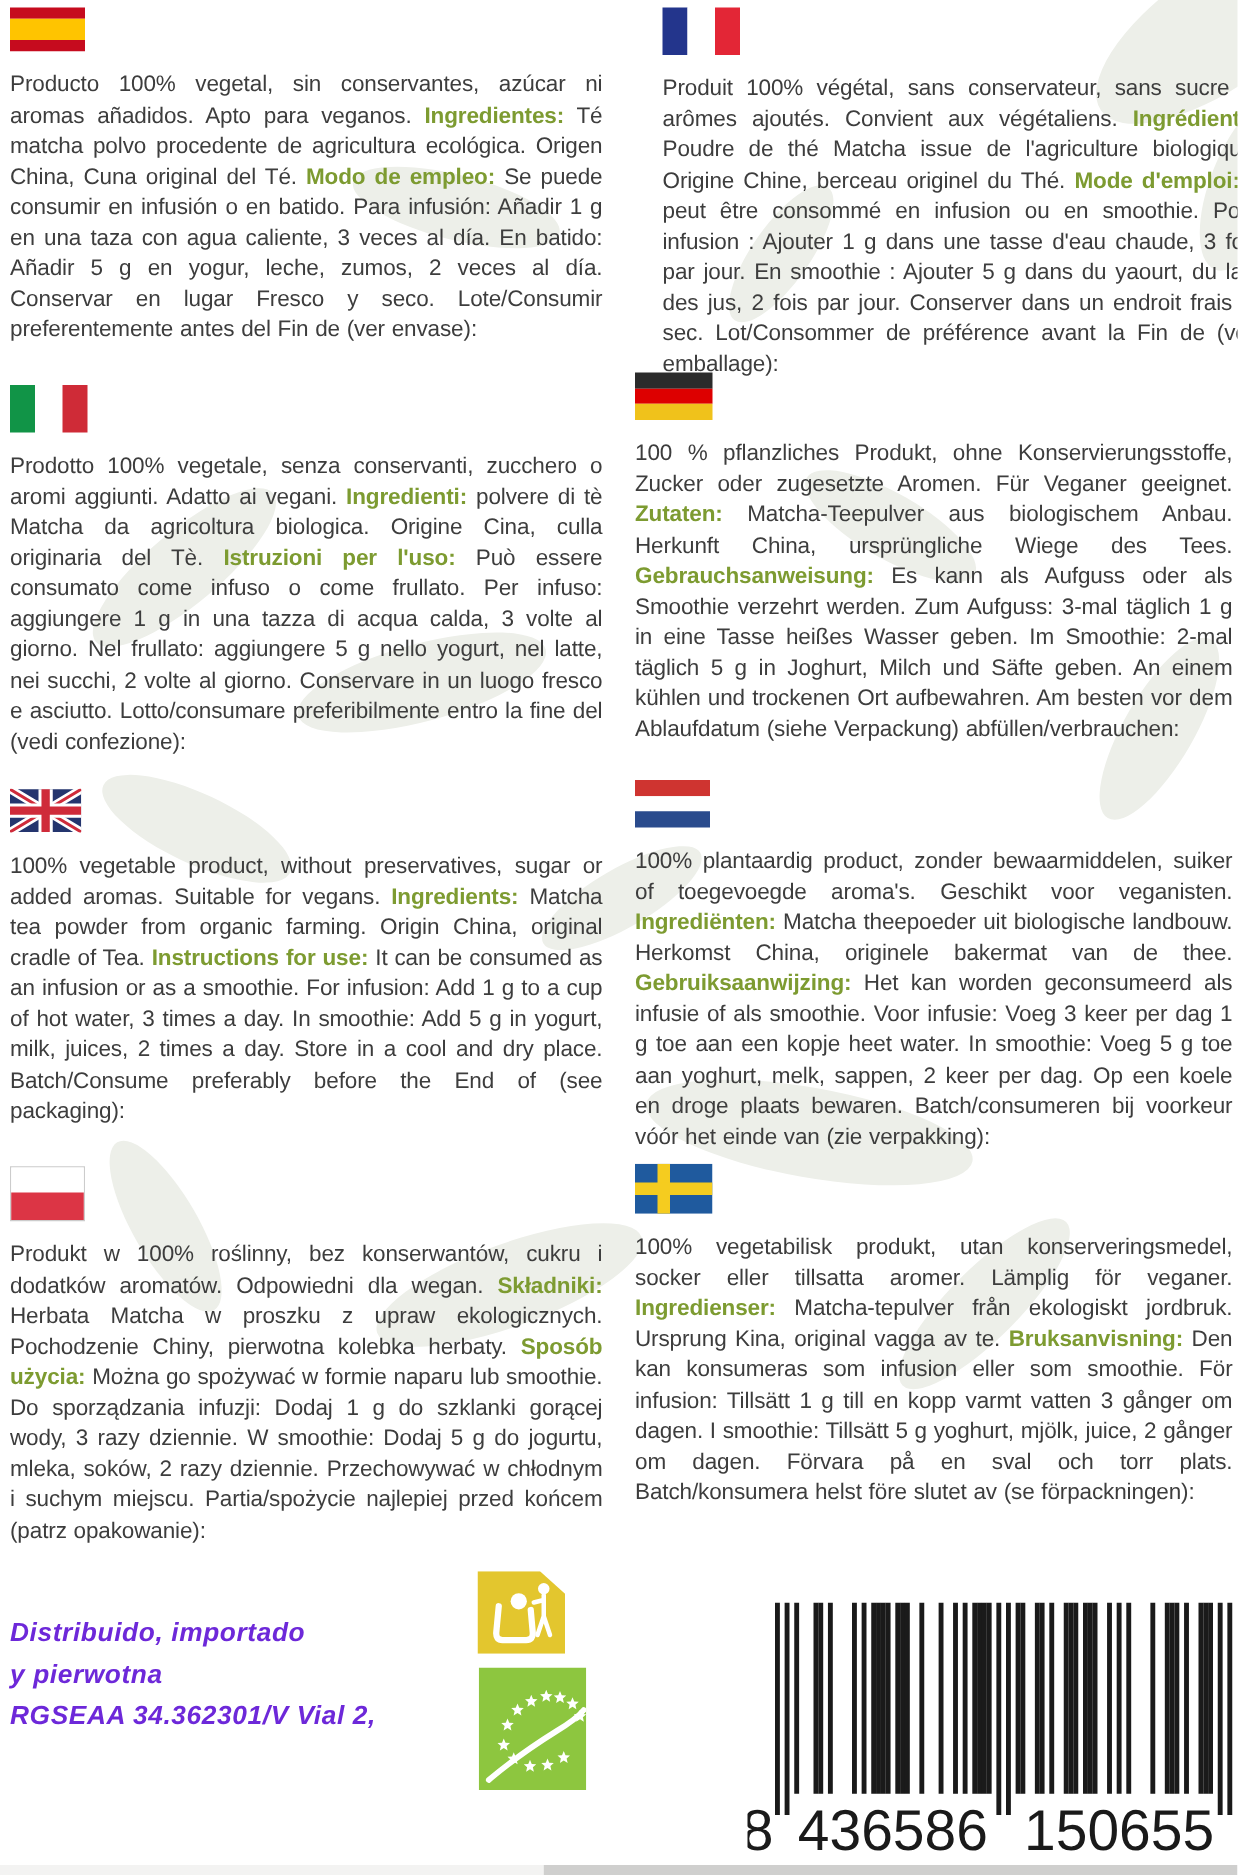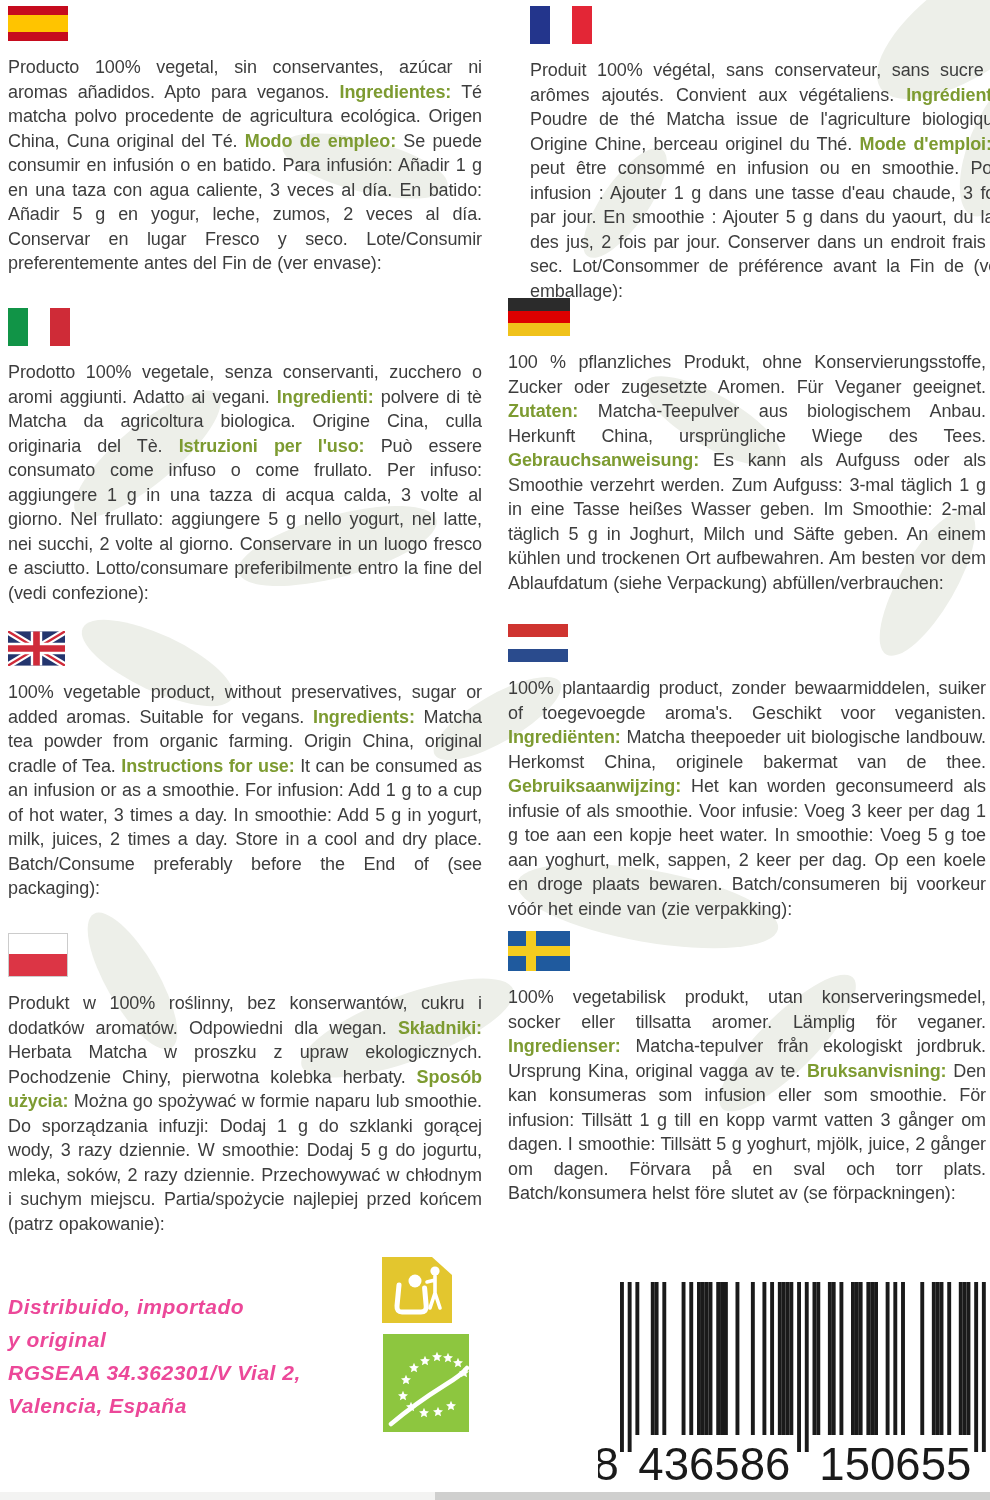--- a/index.html
+++ b/index.html
@@ -9,21 +9,21 @@
   .wm{position:absolute;border-radius:50%;}
   #sections{position:absolute;inset:0;z-index:1;}
   .lang-section{position:absolute;}
   .flag{display:block;box-sizing:border-box;}
   .flag-rows{display:flex;flex-direction:column;width:100%;height:100%;}
   .flag-cols{display:flex;flex-direction:row;width:100%;height:100%;}
   .flag-band{flex-grow:1;}
   .sec-par{margin-top:14px;text-align:justify;font-size:18px;line-height:24.5px;color:#3d3d3d;letter-spacing:-0.1px;word-spacing:0.5px;}
   .hl{font-weight:bold;color:var(--accent,#7d9b31);}
   #distributor{position:absolute;left:8px;top:1290px;width:372px;z-index:1;
-    font-weight:bold;font-style:italic;font-size:21px;line-height:33px;color:#ec4899;letter-spacing:0.5px;}
+    font-weight:bold;font-style:italic;font-size:21px;line-height:33px;color:#6d28d9;letter-spacing:0.5px;}
   #tidyman{position:absolute;left:382px;top:1257px;width:70px;height:66px;z-index:1;}
   #euleaf{position:absolute;left:383px;top:1334px;width:86px;height:98px;z-index:1;}
   #ecotext{position:absolute;left:380px;top:1437px;width:190px;z-index:1;font-size:19.5px;line-height:25px;color:#1b1b1b;letter-spacing:-0.3px;}
   #barcode{position:absolute;left:598px;top:1282px;width:390px;height:205px;z-index:1;}
   #strip-l{position:absolute;left:0;top:1492px;width:435px;height:8px;background:#f3f3f2;z-index:2;}
   #strip-r{position:absolute;left:435px;top:1492px;width:555px;height:8px;background:#cfcfce;z-index:2;}
 </style>
 </head>
 <body>
 
@@ -118,23 +118,22 @@
         <div class="flag" style="width: 62px; height: 40px;"><svg width="62" height="40" viewBox="0 0 62 40">
         <rect width="62" height="40" fill="#1f5a9e"></rect>
         <rect x="18" y="0" width="10" height="40" fill="#f5cc1f"></rect>
         <rect x="0" y="15" width="62" height="10" fill="#f5cc1f"></rect>
       </svg></div>
         <div class="sec-par"><span>100% vegetabilisk produkt, utan konserveringsmedel, socker eller tillsatta aromer. Lämplig för veganer. </span><span class="hl">Ingredienser:</span><span> Matcha-tepulver från ekologiskt jordbruk. Ursprung Kina, original vagga av te. </span><span class="hl">Bruksanvisning:</span><span> Den kan konsumeras som infusion eller som smoothie. För infusion: Tillsätt 1 g till en kopp varmt vatten 3 gånger om dagen. I smoothie: Tillsätt 5 g yoghurt, mjölk, juice, 2 gånger om dagen. Förvara på en sval och torr plats. Batch/konsumera helst före slutet av (se förpackningen):</span></div>
       </div>
     </div>
   <div id="distributor">
       <div>Distribuido, importado</div>
-      <div>y original</div>
+      <div>y pierwotna</div>
       <div>RGSEAA 34.362301/V Vial 2,</div>
-      <div>Valencia, España</div>
     </div>
   <div id="tidyman"><svg width="70" height="66" viewBox="0 0 70 66">
     <polygon points="0,0 50,0 70,18 70,66 0,66" fill="#e3c62e"></polygon>
     <path d="M17,28 L15,49 Q14.6,55 20,55 L39,55 Q44.6,55 44.2,49 L42.6,31" fill="none" stroke="#ffffff" stroke-width="5" stroke-linecap="round"></path>
     <circle cx="33" cy="24" r="6.5" fill="#ffffff"></circle>
     <circle cx="53" cy="14" r="4.6" fill="#ffffff"></circle>
     <path d="M53,19 L53,36 M53,23 L45,25 M53,36 L48,51 M53,36 L58,51" fill="none" stroke="#ffffff" stroke-width="3.6" stroke-linecap="round"></path>
   </svg></div>
   <div id="euleaf"><svg width="86" height="98" viewBox="0 0 86 98">
     <rect width="86" height="98" fill="#8dc63f"></rect>

